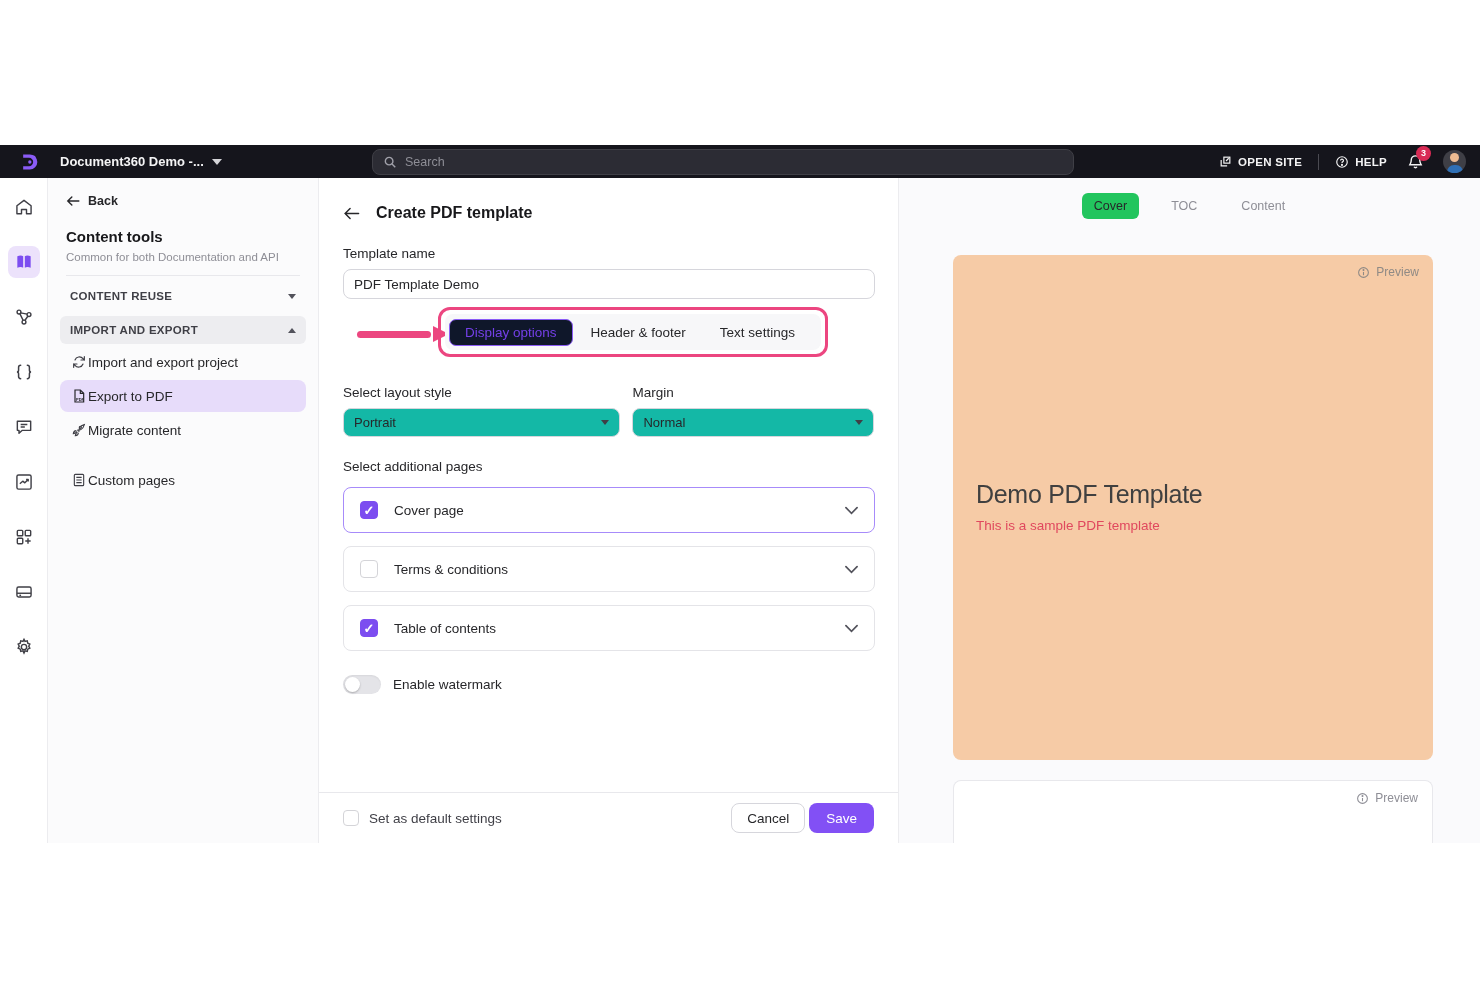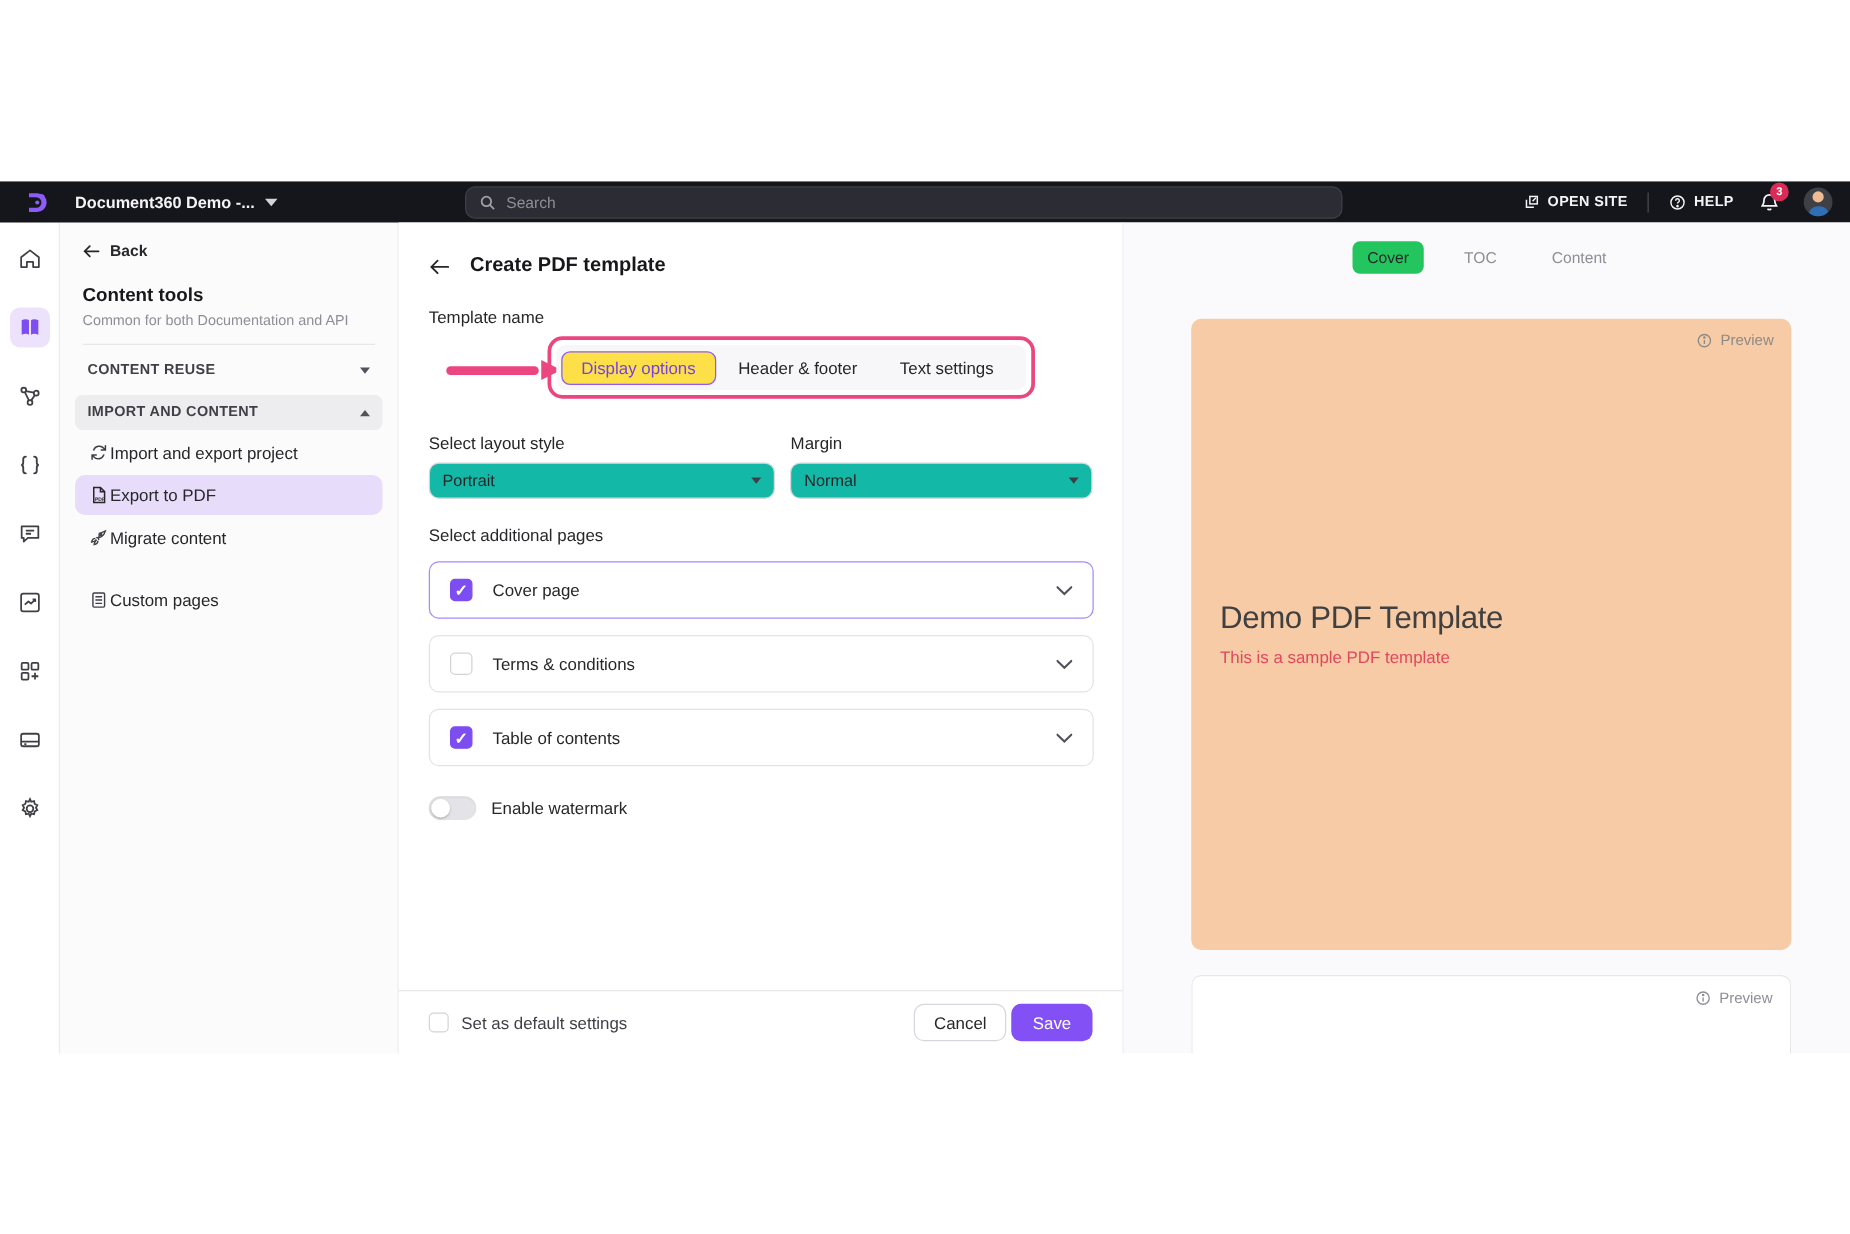--- a/index.html
+++ b/index.html
@@ -55,21 +55,21 @@
   .field-label { font-size:13.5px; color:#27272a; margin-top:24px; }
   .text-input { margin-top:8px; width:532px; height:30px; border:1px solid #d6d6dc; border-radius:8px; padding:0 10px; font-size:13.5px; color:#27272a; font-family:"Liberation Sans", sans-serif; outline:none; background:#fff; }
 
   .tabs-zone { position:relative; height:76px; margin-top:8px; }
   .annotation-box { position:absolute; left:95px; top:0; width:390px; height:50px; border:3px solid #ec4680; border-radius:12px; }
   .arrow { position:absolute; left:14px; top:19px; width:92px; height:16px; }
   .arrow .shaft { position:absolute; left:0; top:5px; width:74px; height:7px; background:#ec4680; border-radius:4px; }
   .arrow .head { position:absolute; right:0; top:0; width:0; height:0; border-top:8px solid transparent; border-bottom:8px solid transparent; border-left:16px solid #ec4680; }
   .tab-group { position:absolute; left:102px; top:7px; width:376px; height:36px; background:#f7f7f9; border-radius:8px; display:flex; align-items:center; padding:4px; gap:2px; }
   .tab { padding:6px 16px; font-size:13.5px; font-weight:500; color:#27272a; border-radius:7px; cursor:pointer; white-space:nowrap; }
-  .tab.active { background:#fde047; border:1px solid #8b5cf6; color:#7440e8; padding:5px 15px; }
+  .tab.active { background:#0f172a; border:1px solid #8b5cf6; color:#7440e8; padding:5px 15px; }
 
   .dd-row { display:flex; gap:12px; margin-top:2px; }
   .dd-col1 { width:278px; } .dd-col2 { width:242px; }
   .dd-label { font-size:13.5px; color:#27272a; }
   .dropdown { margin-top:8px; height:29px; border:1px solid #d6d6dc; border-radius:8px; background:#14b8a6; display:flex; align-items:center; justify-content:space-between; padding:0 10px; font-size:13px; color:#27272a; cursor:pointer; }
   .dd-caret { width:0;height:0;border-left:4.5px solid transparent;border-right:4.5px solid transparent;border-top:5.5px solid #3f3f46; }
 
   .pages-label { font-size:13.5px; color:#27272a; margin-top:22px; }
   .page-card { margin-top:13px; width:532px; height:46px; border:1px solid #e4e4e8; border-radius:8px; background:#fff; display:flex; align-items:center; padding:0 16px; gap:16px; }
   .page-card.highlight { border:1.5px solid #a78bfa; }
@@ -262,21 +262,21 @@
       </div>
       <div class="sb-title">Content tools</div>
       <div class="sb-subtitle">Common for both Documentation and API</div>
       <div class="sb-divider"></div>
 
       <div class="sb-section">
         <span class="lbl">CONTENT REUSE</span>
         <span class="tri-down"></span>
       </div>
       <div class="sb-section expanded">
-        <span class="lbl">IMPORT AND CONTENT</span>
+        <span class="lbl">IMPORT AND EXPORT</span>
         <span class="tri-up"></span>
       </div>
 
       <div class="sb-item">
         <span class="ic">
             <svg width="16" height="16" viewBox="0 0 24 24" fill="none" stroke="currentColor" stroke-width="1.8" stroke-linecap="round">
               <path d="M6 9 a7 7 0 0 1 12-2 l2 2 M20 4 v5 h-5"></path>
               <path d="M18 15 a7 7 0 0 1-12 2 l-2-2 M4 20 v-5 h5"></path>
             </svg>
           </span>
@@ -318,20 +318,21 @@
       <div class="main-header">
         <span>
             <svg width="17" height="15" viewBox="0 0 24 20" fill="none" stroke="#27272a" stroke-width="2.1" stroke-linecap="round">
               <path d="M10 3 L3 10 l7 7 M3 10 h19"></path>
             </svg>
           </span>
         <span class="main-title">Create PDF template</span>
       </div>
 
       <div class="field-label">Template name</div>
+      <input class="text-input" value="PDF Template Demo" style="">
 
       <div class="tabs-zone">
         <div class="arrow">
           <div class="shaft"></div>
             <div class="head"></div>
         </div>
         <div class="annotation-box"></div>
         <div class="tab-group">
           <div class="tab active">Display options</div>
           <div class="tab">Header &amp; footer</div>

